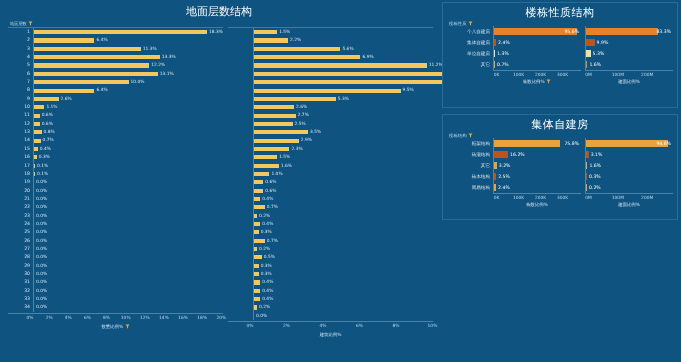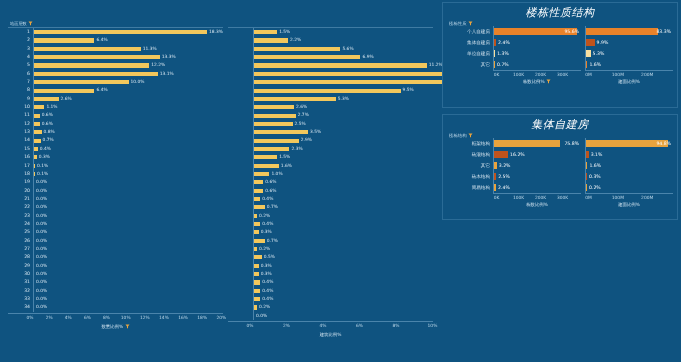--- a/index.html
+++ b/index.html
@@ -4,21 +4,21 @@
 <style>
   html,body{margin:0;padding:0;background:#0e4f79;}
   body{width:681px;height:362px;overflow:hidden;
        font-family:"DejaVu Sans","Liberation Sans",sans-serif;
        color:#e9f2f8;}
   .dash{position:relative;width:681px;height:362px;background:#0f5380;}
 
   
   .panel{position:absolute;background:#0f5380;border:1px solid #2a6b96;box-sizing:border-box;}
   .panel-title{text-align:center;font-size:11px;color:#ffffff;letter-spacing:.5px;
-               font-weight:400;padding-top:2px;font-style:italic;}
+               font-weight:400;padding-top:2px;}
 
   
   #left-panel{left:0;top:0;width:438px;height:362px;border:none;}
   #left-title{position:absolute;left:0;top:4px;width:438px;text-align:center;
               font-size:11px;color:#fff;}
   .colwrap{position:absolute;top:20px;height:320px;}
   #col-a{left:8px;width:215px;}
   #col-b{left:228px;width:205px;}
   .axis-head{font-size:4.2px;color:#bcd7e8;padding-left:2px;height:7px;
              line-height:7px;border-bottom:1px solid #3f7ba3;}
@@ -53,20 +53,21 @@
   .rxtitle{text-align:center;font-size:4.4px;color:#cfe2ee;margin-top:0px;}
   .rsep{flex:0 0 4px;}
   .filter-ico{display:inline-block;width:5px;height:5px;vertical-align:-1px;}
 </style>
 </head>
 <body>
 
 <div class="dash">
 
   <div class="panel" id="left-panel">
+    <div id="left-title">地面层数结构</div>
 
     <div class="colwrap" id="col-a">
       <div class="axis-head">
         <span>地面层数</span>
         <svg class="filter-ico" viewBox="0 0 10 10">
             <path d="M1 1h8L6 5v4L4 8V5z" fill="#e8a33d"></path>
           </svg>
       </div>
       <div class="rows" id="rows-a">
           <div class="row">

